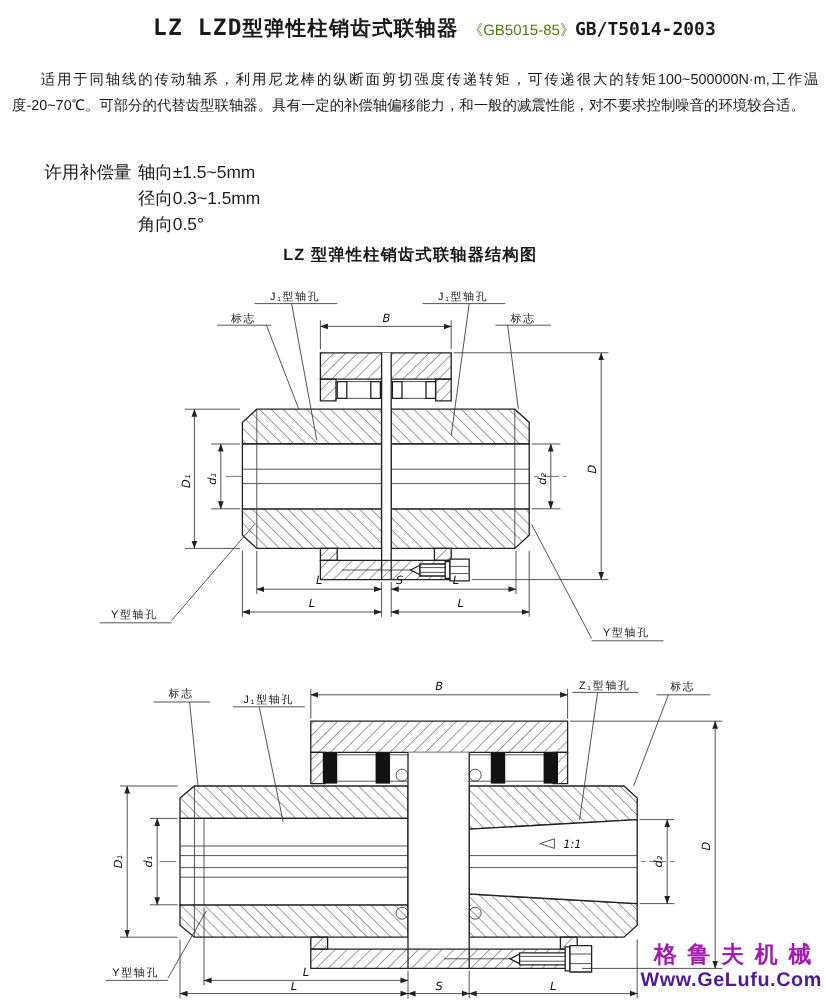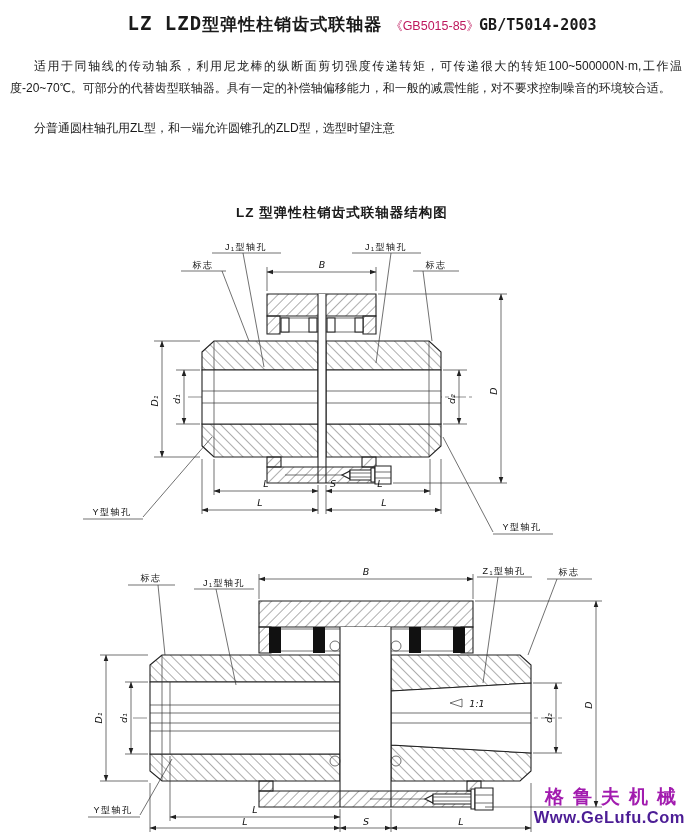--- a/index.html
+++ b/index.html
@@ -1,21 +1,21 @@
 <!DOCTYPE html>
 <html><head>
 <meta charset="utf-8">
 <style>
   html,body{margin:0;padding:0;background:#ffffff;}
   #page{position:relative;width:688px;height:833px;background:#fff;overflow:hidden;
         font-family:"Liberation Sans",sans-serif;color:#1a1a1a;}
   .title{position:absolute;top:12px;left:0;width:688px;text-align:center;padding-left:36px;box-sizing:border-box;white-space:nowrap;}
   .title .model{font-weight:bold;font-size:19px;letter-spacing:1px;font-family:"DejaVu Sans Mono",monospace;}
   .title .name{font-weight:bold;font-size:17px;letter-spacing:1px;}
-  .title .std-old{font-size:12.5px;color:#be185d;margin-left:8px;}
+  .title .std-old{font-size:12.5px;color:#4d7c0f;margin-left:8px;}
   .title .std-new{font-weight:bold;font-size:15px;font-family:"DejaVu Sans Mono",monospace;}
   .para{position:absolute;left:10px;right:6px;font-size:12px;line-height:22px;text-align:justify;margin:0;}
   #p1{top:55px;text-indent:2em;}
   #p2{top:117px;text-indent:2em;}
   .tol{position:absolute;left:37px;top:133px;font-size:14.5px;line-height:22px;}
   .tol-row{display:flex;}
   .tol-label{width:78px;}
   .tol-vals{margin-left:0px;}
   .caption{position:absolute;font-weight:bold;font-size:13.5px;letter-spacing:1px;white-space:nowrap;padding-left:24px;}
   #cap1{left:212px;top:204px;}
@@ -38,22 +38,31 @@
 </head>
 <body>
 
 <div id="page">
 
   <div class="title">
     <span class="model">LZ LZD</span><span class="name">型弹性柱销齿式联轴器</span><span class="std-old">《GB5015-85》</span><span class="std-new">GB/T5014-2003</span>
   </div>
 
   <p class="para" id="p1">适用于同轴线的传动轴系，利用尼龙棒的纵断面剪切强度传递转矩，可传递很大的转矩100~500000N·m,工作温度-20~70℃。可部分的代替齿型联轴器。具有一定的补偿轴偏移能力，和一般的减震性能，对不要求控制噪音的环境较合适。</p>
-  <p class="para" id="p2">分普通圆柱轴孔用ZL型，和一端允许圆锥孔的ZLD型，选型时望注意</p>
-
+
+  <div class="tol">
+    <div class="tol-row">
+      <div class="tol-label">许用补偿量</div>
+      <div class="tol-vals">
+        <div>轴向±1.5~5mm</div>
+        <div>径向0.3~1.5mm</div>
+        <div>角向0.5°</div>
+      </div>
+    </div>
+  </div>
 
   <div class="caption" id="cap1">LZ 型弹性柱销齿式联轴器结构图</div>
 
   <svg id="fig1" width="560" height="312" viewBox="0 0 560 312">
     <defs>
       <pattern id="hA1" width="7" height="7" patternUnits="userSpaceOnUse" patternTransform="rotate(45)">
         <line x1="0" y1="0" x2="0" y2="7" stroke="#333" stroke-width="0.8"></line>
       </pattern>
       <pattern id="hB1" width="7" height="7" patternUnits="userSpaceOnUse" patternTransform="rotate(-45)">
         <line x1="0" y1="0" x2="0" y2="7" stroke="#333" stroke-width="0.8"></line>

